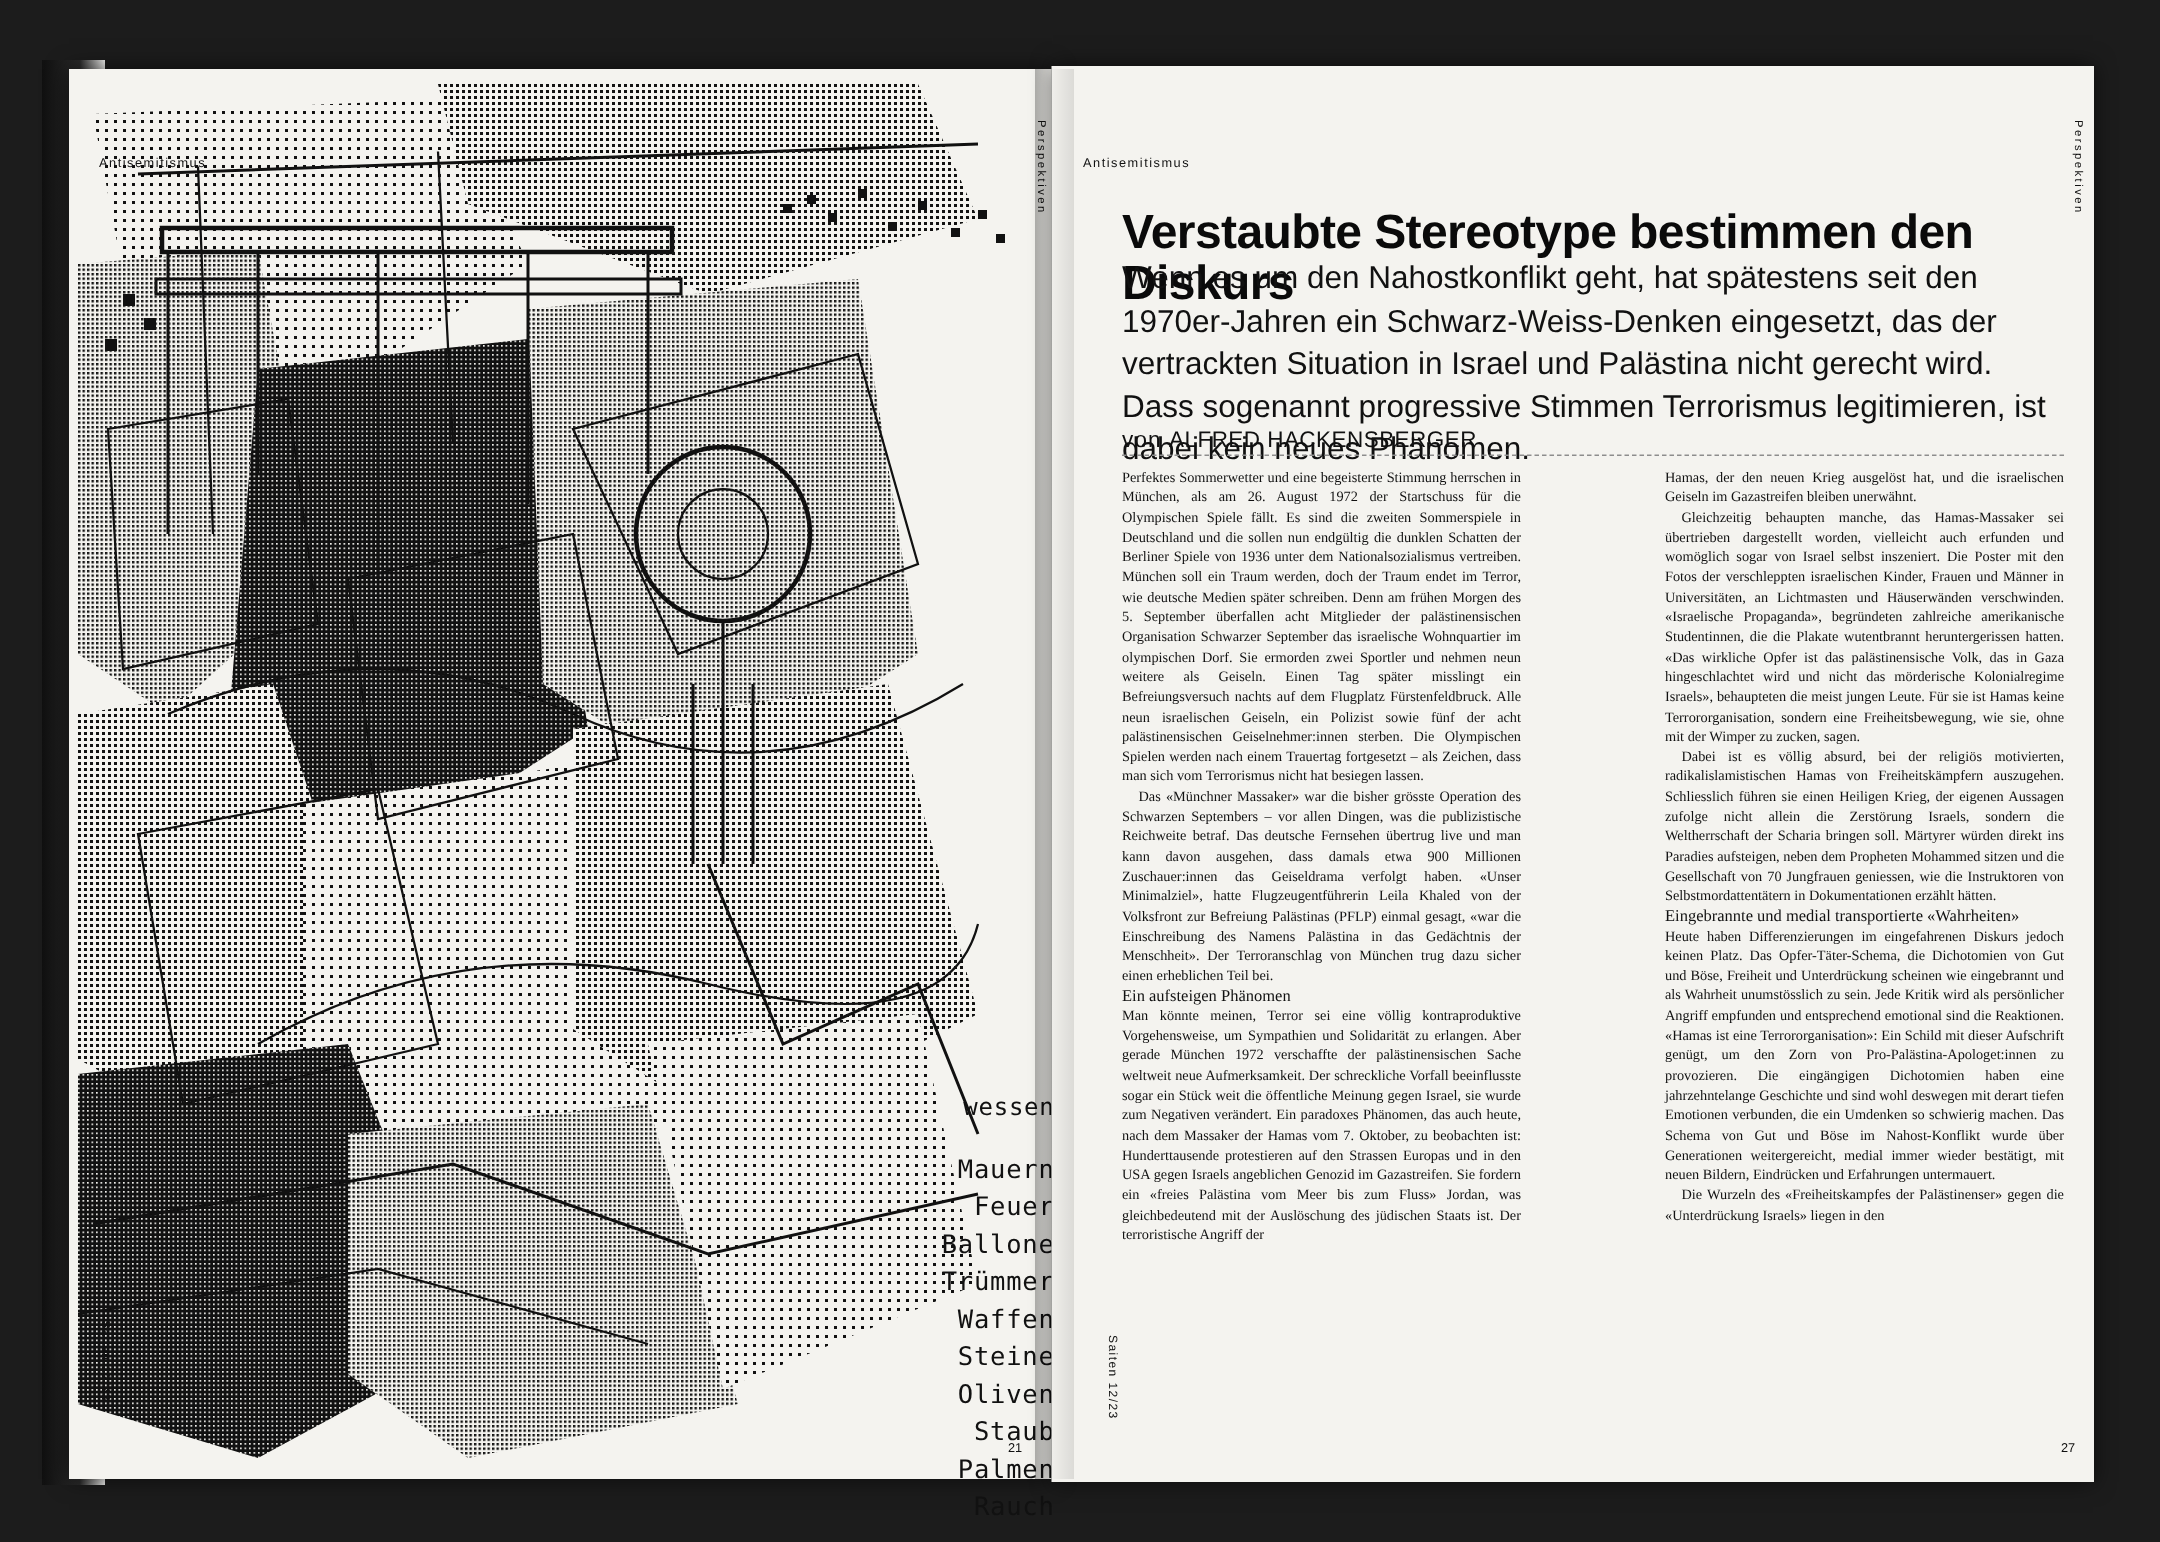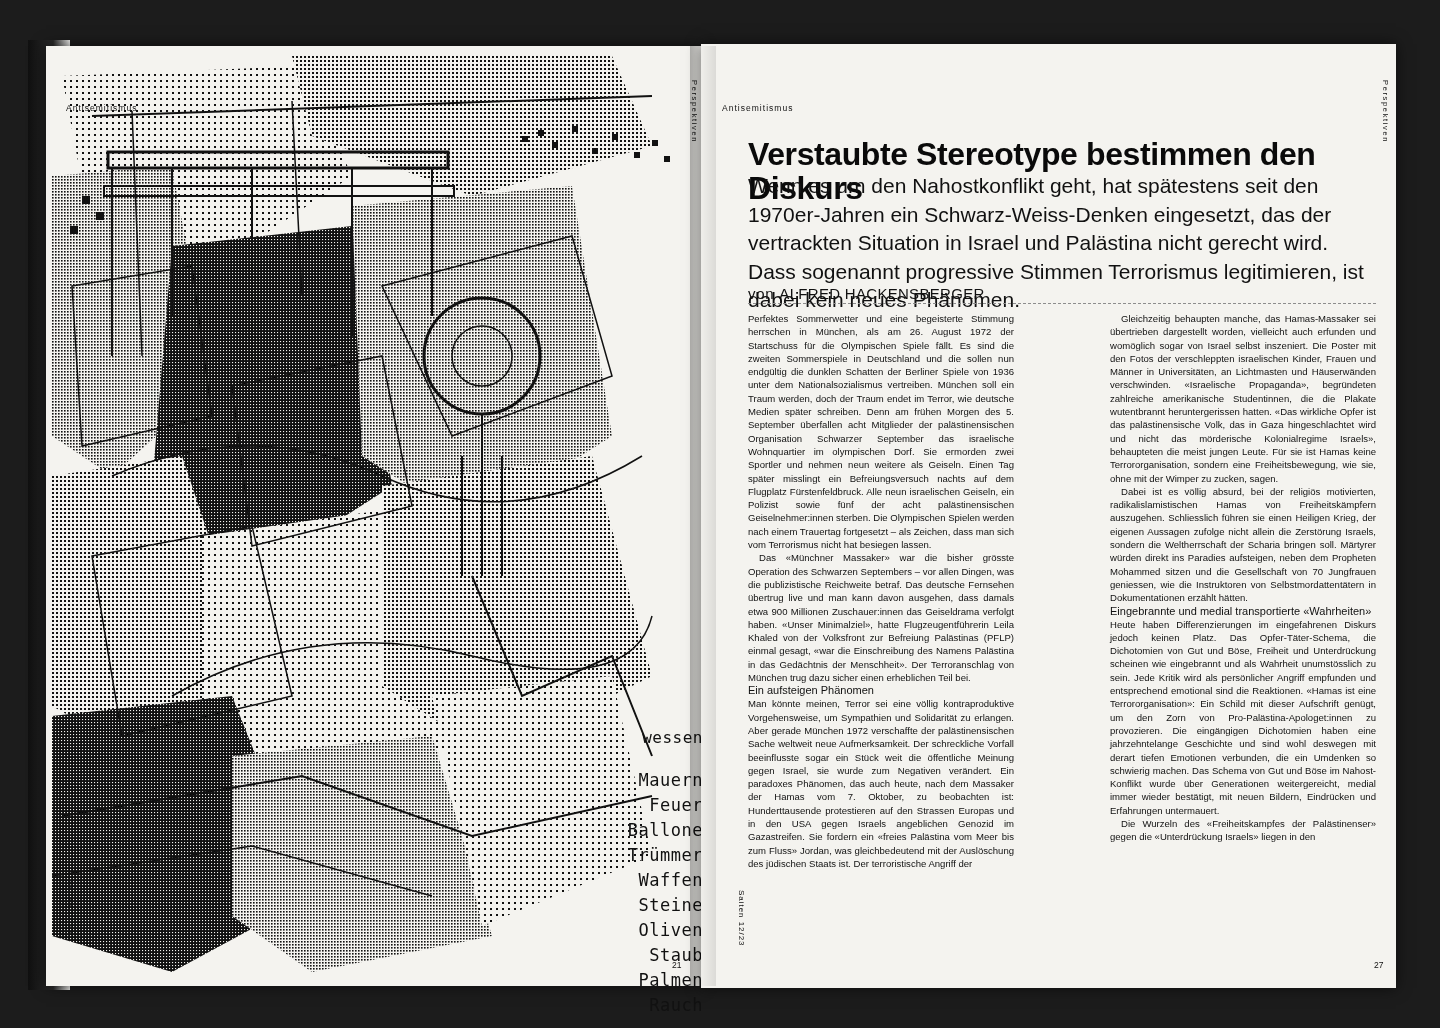--- a/index.html
+++ b/index.html
@@ -32,21 +32,21 @@
 
   
   .headline{position:absolute;left:748px;top:116px;width:630px;font-size:32px;line-height:34px;font-weight:700;color:#0a0a0a;letter-spacing:-.4px;}
   .lead{position:absolute;left:748px;top:172px;width:628px;font-size:21px;line-height:28.5px;color:#111;}
   .byline{position:absolute;left:748px;top:285px;font-size:15px;letter-spacing:.05em;color:#111;}
   .byline .nm{letter-spacing:.02em;}
   .rule{position:absolute;left:748px;top:303px;width:628px;border-top:1px dashed #8d8d8d;}
   .col{position:absolute;top:312px;width:266px;font-size:9.55px;line-height:13.3px;color:#111;text-align:justify;}
   .col-1{left:748px;}
   .col-2{left:1110px;}
-  .col p{margin:0;text-indent:0;}
+  .col p{margin:0;text-indent:0;font-family:Liberation Serif, serif;}
   .col p.ind{text-indent:11px;}
   .subhead{margin-top:13px;margin-bottom:11px;font-size:11px;line-height:13px;}
 </style>
 </head>
 <body>
 
 <div class="spread">
   <div class="shadow-l"></div>
 
   <div class="page page-left"></div>
@@ -157,19 +157,20 @@
   <div class="rule"></div>
 
   <div class="col col-1">
     <p>Perfektes Sommerwetter und eine begeisterte Stimmung herrschen in München, als am 26. August 1972 der Startschuss für die Olympischen Spiele fällt. Es sind die zweiten Sommerspiele in Deutschland und die sollen nun endgültig die dunklen Schatten der Berliner Spiele von 1936 unter dem Nationalsozialismus vertreiben. München soll ein Traum werden, doch der Traum endet im Terror, wie deutsche Medien später schreiben. Denn am frühen Morgen des 5. September überfallen acht Mitglieder der palästinensischen Organisation Schwarzer September das israelische Wohnquartier im olympischen Dorf. Sie ermorden zwei Sportler und nehmen neun weitere als Geiseln. Einen Tag später misslingt ein Befreiungsversuch nachts auf dem Flugplatz Fürstenfeldbruck. Alle neun israelischen Geiseln, ein Polizist sowie fünf der acht palästinensischen Geiselnehmer:innen sterben. Die Olympischen Spielen werden nach einem Trauertag fortgesetzt – als Zeichen, dass man sich vom Terrorismus nicht hat besiegen lassen.</p>
     <p class="ind">Das «Münchner Massaker» war die bisher grösste Operation des Schwarzen Septembers – vor allen Dingen, was die publizistische Reichweite betraf. Das deutsche Fernsehen übertrug live und man kann davon ausgehen, dass damals etwa 900 Millionen Zuschauer:innen das Geiseldrama verfolgt haben. «Unser Minimalziel», hatte Flugzeugentführerin Leila Khaled von der Volksfront zur Befreiung Palästinas (PFLP) einmal gesagt, «war die Einschreibung des Namens Palästina in das Gedächtnis der Menschheit». Der Terroranschlag von München trug dazu sicher einen erheblichen Teil bei.</p>
     <p class="subhead">Ein aufsteigen Phänomen</p>
     <p>Man könnte meinen, Terror sei eine völlig kontraproduktive Vorgehensweise, um Sympathien und Solidarität zu erlangen. Aber gerade München 1972 verschaffte der palästinensischen Sache weltweit neue Aufmerksamkeit. Der schreckliche Vorfall beeinflusste sogar ein Stück weit die öffentliche Meinung gegen Israel, sie wurde zum Negativen verändert. Ein paradoxes Phänomen, das auch heute, nach dem Massaker der Hamas vom 7. Oktober, zu beobachten ist: Hunderttausende protestieren auf den Strassen Europas und in den USA gegen Israels angeblichen Genozid im Gazastreifen. Sie fordern ein «freies Palästina vom Meer bis zum Fluss» Jordan, was gleichbedeutend mit der Auslöschung des jüdischen Staats ist. Der terroristische Angriff der</p>
   </div>
 
   <div class="col col-2">
+    <p>Hamas, der den neuen Krieg ausgelöst hat, und die israelischen Geiseln im Gazastreifen bleiben unerwähnt.</p>
     <p class="ind">Gleichzeitig behaupten manche, das Hamas-Massaker sei übertrieben dargestellt worden, vielleicht auch erfunden und womöglich sogar von Israel selbst inszeniert. Die Poster mit den Fotos der verschleppten israelischen Kinder, Frauen und Männer in Universitäten, an Lichtmasten und Häuserwänden verschwinden. «Israelische Propaganda», begründeten zahlreiche amerikanische Studentinnen, die die Plakate wutentbrannt heruntergerissen hatten. «Das wirkliche Opfer ist das palästinensische Volk, das in Gaza hingeschlachtet wird und nicht das mörderische Kolonialregime Israels», behaupteten die meist jungen Leute. Für sie ist Hamas keine Terrororganisation, sondern eine Freiheitsbewegung, wie sie, ohne mit der Wimper zu zucken, sagen.</p>
     <p class="ind">Dabei ist es völlig absurd, bei der religiös motivierten, radikalislamistischen Hamas von Freiheitskämpfern auszugehen. Schliesslich führen sie einen Heiligen Krieg, der eigenen Aussagen zufolge nicht allein die Zerstörung Israels, sondern die Weltherrschaft der Scharia bringen soll. Märtyrer würden direkt ins Paradies aufsteigen, neben dem Propheten Mohammed sitzen und die Gesellschaft von 70 Jungfrauen geniessen, wie die Instruktoren von Selbstmordattentätern in Dokumentationen erzählt hätten.</p>
     <p class="subhead">Eingebrannte und medial transportierte «Wahrheiten»</p>
     <p>Heute haben Differenzierungen im eingefahrenen Diskurs jedoch keinen Platz. Das Opfer-Täter-Schema, die Dichotomien von Gut und Böse, Freiheit und Unterdrückung scheinen wie eingebrannt und als Wahrheit unumstösslich zu sein. Jede Kritik wird als persönlicher Angriff empfunden und entsprechend emotional sind die Reaktionen. «Hamas ist eine Terrororganisation»: Ein Schild mit dieser Aufschrift genügt, um den Zorn von Pro-Palästina-Apologet:innen zu provozieren. Die eingängigen Dichotomien haben eine jahrzehntelange Geschichte und sind wohl deswegen mit derart tiefen Emotionen verbunden, die ein Umdenken so schwierig machen. Das Schema von Gut und Böse im Nahost-Konflikt wurde über Generationen weitergereicht, medial immer wieder bestätigt, mit neuen Bildern, Eindrücken und Erfahrungen untermauert.</p>
     <p class="ind">Die Wurzeln des «Freiheitskampfes der Palästinenser» gegen die «Unterdrückung Israels» liegen in den</p>
   </div>
 </div>
 
 </body></html>

